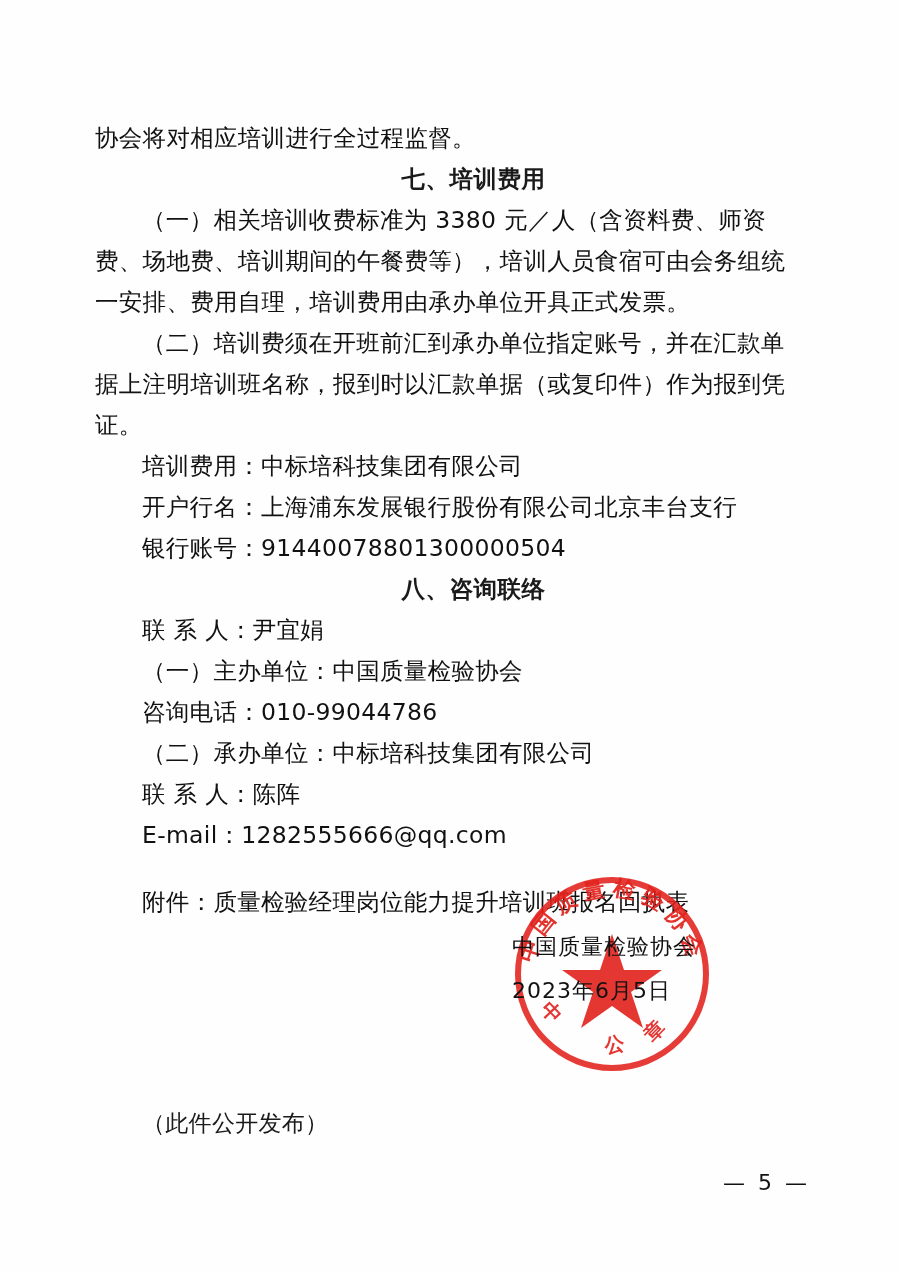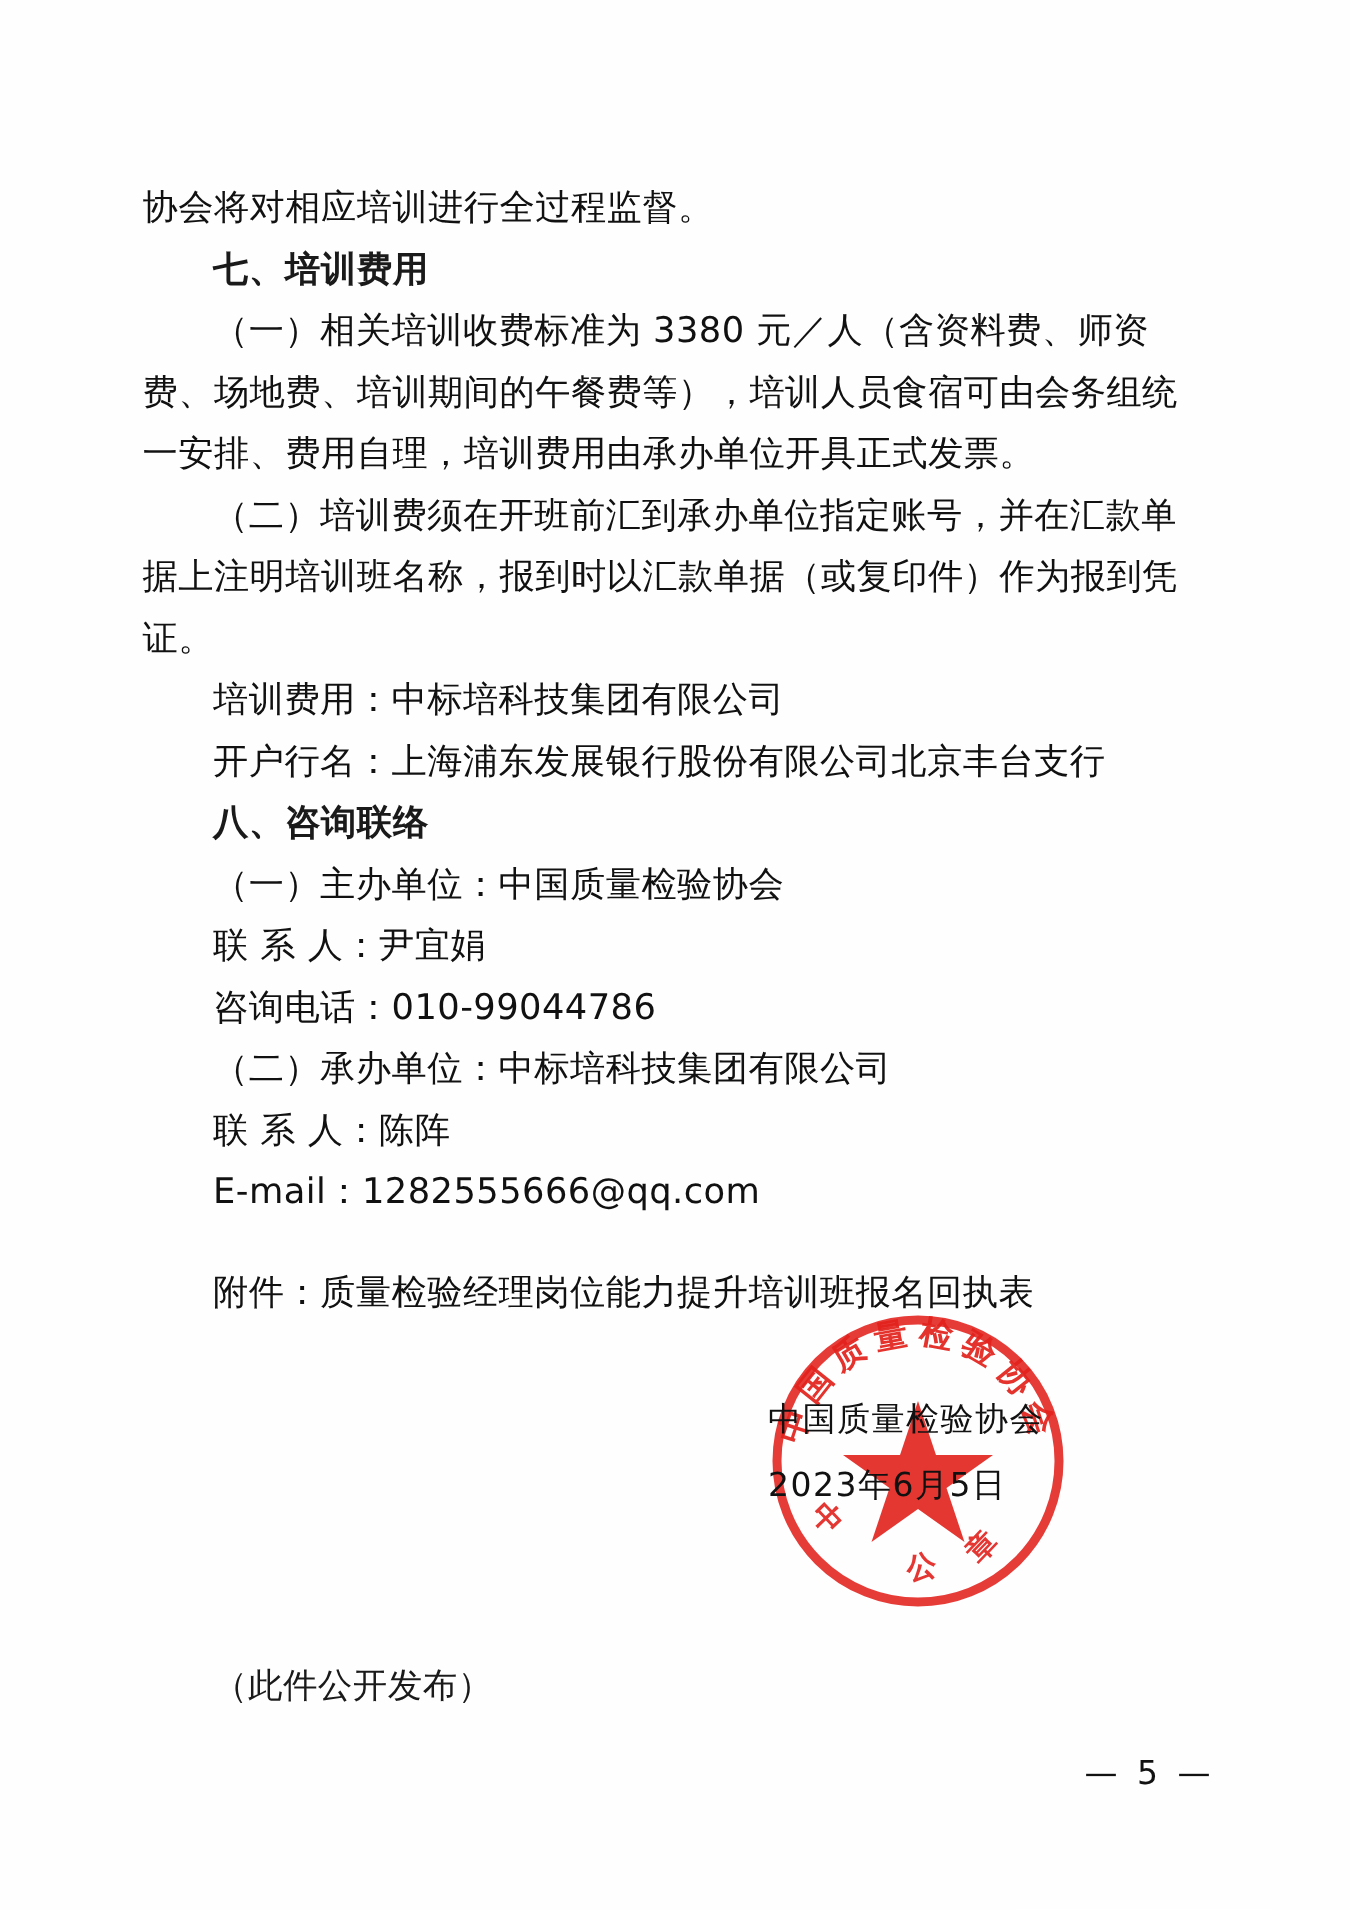--- a/index.html
+++ b/index.html
@@ -37,20 +37,21 @@
   }
   .indent {
     text-indent: 47px;
   }
   .heading {
     font-weight: bold;
     text-indent: 47px;
     font-size: 23.5px;
     line-height: 41px;
     letter-spacing: 0.5px;
+    text-align: center;
   }
   .gap-md { height: 26px; }
 
   
   .seal-wrap {
     position: absolute;
     left: 510px;
     top: 872px;
     width: 210px;
     height: 210px;
@@ -102,26 +103,27 @@
     <div class="heading">七、培训费用</div>
 
     <div class="line indent">（一）相关培训收费标准为 3380 元／人（含资料费、师资费、场地费、培训期间的午餐费等），培训人员食宿可由会务组统一安排、费用自理，培训费用由承办单位开具正式发票。</div>
 
     <div class="line indent">（二）培训费须在开班前汇到承办单位指定账号，并在汇款单据上注明培训班名称，报到时以汇款单据（或复印件）作为报到凭证。</div>
 
     <div class="line indent">培训费用：中标培科技集团有限公司</div>
 
     <div class="line indent">开户行名：上海浦东发展银行股份有限公司北京丰台支行</div>
 
+    <div class="line indent">银行账号：91440078801300000504</div>
 
     <div class="heading">八、咨询联络</div>
 
+    <div class="line indent">联 系 人：尹宜娟</div>
+
     <div class="line indent">（一）主办单位：中国质量检验协会</div>
-
-    <div class="line indent">联 系 人：尹宜娟</div>
 
     <div class="line indent">咨询电话：010-99044786</div>
 
     <div class="line indent">（二）承办单位：中标培科技集团有限公司</div>
 
     <div class="line indent">联 系 人：陈阵</div>
 
 
     <div class="line indent">E-mail：1282555666@qq.com</div>
 

